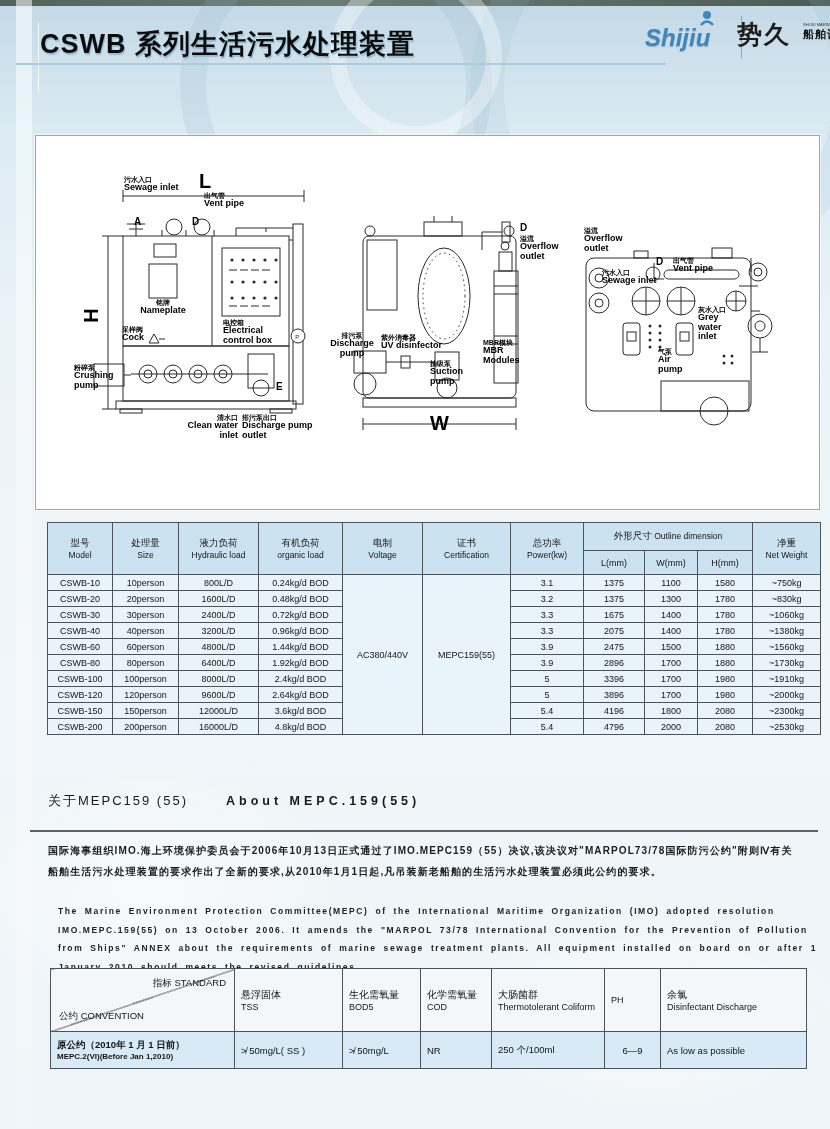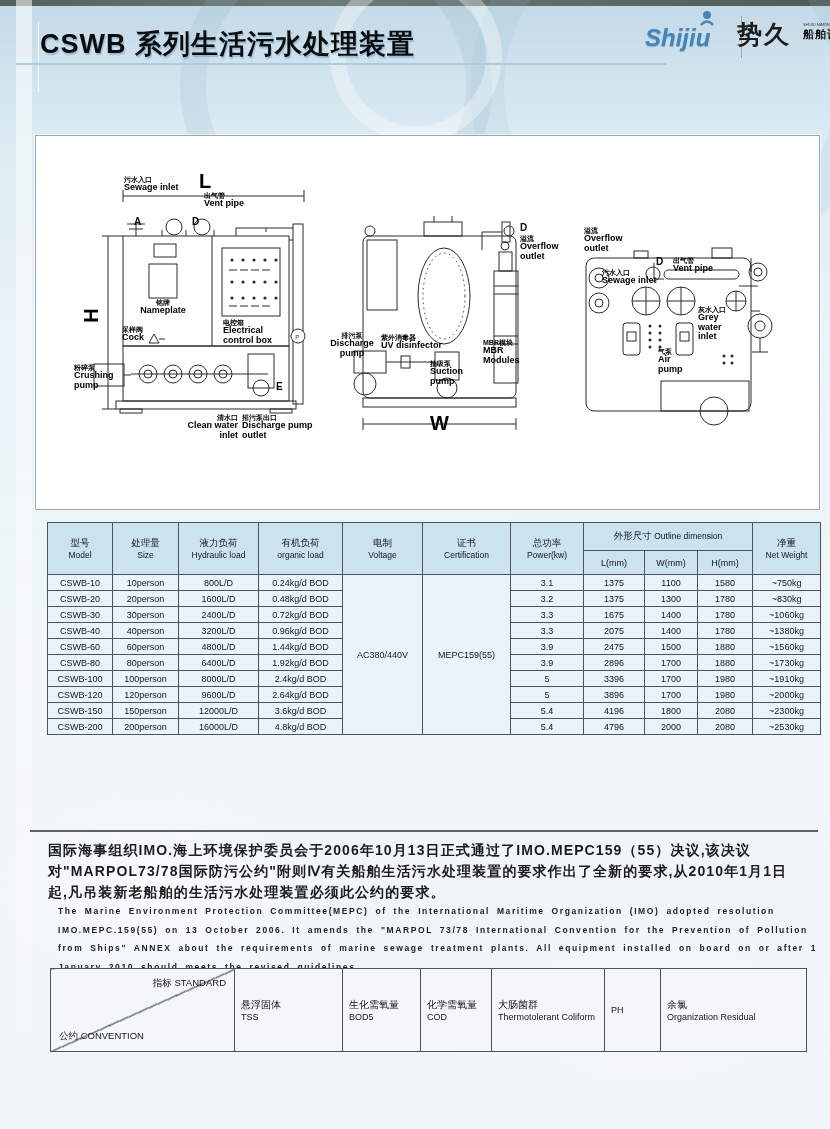--- a/index.html
+++ b/index.html
@@ -59,35 +59,35 @@
   .spec-table .hcn{font-size:9.5px;}
   .spec-table .hen{font-size:8.5px;}
   .spec-table tbody td{background:#e9f3fa;height:15px;}
   .spec-table td.merged{background:#e9f3fa;font-size:9px;}
   .spec-table .group .gen{font-size:8.5px;text-align:center;}
 
   
   .mepc-head{position:absolute;left:48px;top:792px;font-size:13px;color:#1a1a1a;letter-spacing:2px;}
   .mepc-head .en{margin-left:38px;letter-spacing:4px;font-weight:bold;font-size:12.5px;}
   .mepc-rule{position:absolute;left:30px;top:830px;width:788px;height:2px;background:#5c6468;}
-  .para-cn{position:absolute;left:48px;top:840px;width:752px;font-size:14px;font-weight:bold;color:#1c1c1c;
+  .para-cn{position:absolute;left:48px;top:840px;width:752px;font-size:10px;font-weight:bold;color:#1c1c1c;
     line-height:21px;letter-spacing:1.1px;}
   .para-en{position:absolute;left:58px;top:902px;width:760px;font-size:8.5px;font-weight:bold;color:#222;
     line-height:18.5px;letter-spacing:1.6px;word-spacing:3px;}
 
   
   .std-table{position:absolute;left:50px;top:968px;width:756px;border-collapse:collapse;table-layout:fixed;
     font-size:9.5px;color:#141414;}
   .std-table th,.std-table td{border:1px solid #4c545a;vertical-align:middle;text-align:left;padding:2px 6px;}
   .std-table thead th{background:#f3f7fa;height:58px;font-weight:normal;}
   .std-table .hcn{display:block;font-size:10px;}
   .std-table .hen{display:block;font-size:9px;}
   .std-table tbody td{background:#d7eaf5;height:32px;}
   .std-table td:nth-child(6){text-align:center;}
-  .corner{position:relative;padding:12px !important;
+  .corner{position:relative;padding:2px !important;
     background:linear-gradient(to bottom right,transparent 49.55%,#5a6266 49.55%,#5a6266 50.45%,transparent 50.45%),#f3f7fa !important;}
   .corner .c-top{position:absolute;right:8px;top:8px;font-size:9.5px;}
   .corner .c-bot{position:absolute;left:8px;bottom:8px;font-size:9.5px;}
   .rowhead .rcn{display:block;font-size:9.5px;font-weight:bold;}
   .rowhead .ren{display:block;font-size:8px;font-weight:bold;}
 </style>
 </head>
 <body>
 
 <div class="page">
@@ -479,20 +479,23 @@
           <td>4.8kg/d BOD</td>
           <td>5.4</td>
           <td>4796</td>
           <td>2000</td>
           <td>2080</td>
           <td>~2530kg</td>
         </tr>
       </tbody>
   </table>
 
+  <div class="mepc-head">
+    <span class="cn">关于MEPC159 (55)</span><span class="en">About MEPC.159(55)</span>
+  </div>
   <div class="mepc-rule"></div>
   <div class="para-cn">国际海事组织IMO.海上环境保护委员会于2006年10月13日正式通过了IMO.MEPC159（55）决议,该决议对"MARPOL73/78国际防污公约"附则Ⅳ有关船舶生活污水处理装置的要求作出了全新的要求,从2010年1月1日起,凡吊装新老船舶的生活污水处理装置必须此公约的要求。</div>
   <div class="para-en">The Marine Environment Protection Committee(MEPC) of the International Maritime Organization (IMO) adopted resolution IMO.MEPC.159(55) on 13 October 2006. It amends the "MARPOL 73/78 International Convention for the Prevention of Pollution from Ships" ANNEX about the requirements of marine sewage treatment plants. All equipment installed on board on or after 1 January 2010 should meets the revised guidelines .</div>
 
   <table class="std-table">
     <colgroup>
       <col style="width:184px">
         <col style="width:108px">
         <col style="width:78px">
         <col style="width:71px">
@@ -521,20 +524,32 @@
         <th>
             <span class="hcn">大肠菌群</span>
             <span class="hen">Thermotolerant Coliform</span>
           </th>
         <th>
             <span class="hcn"></span>
             <span class="hen">PH</span>
           </th>
         <th>
             <span class="hcn">余氯</span>
-            <span class="hen">Organization Residual</span>
+            <span class="hen">Disinfectant Discharge</span>
           </th>
       </tr>
     </thead>
     <tbody id="std-tbody">
+        <tr>
+          <td class="rowhead">
+            <span class="rcn">原公约（2010年 1 月 1 日前）</span>
+            <span class="ren">MEPC.2(VI)(Before Jan 1,2010)</span>
+          </td>
+          <td>≯ 50mg/L( SS )</td>
+          <td>≯ 50mg/L</td>
+          <td>NR</td>
+          <td>250 个/100ml</td>
+          <td>6—9</td>
+          <td>As low as possible</td>
+        </tr>
       </tbody>
   </table>
 </div>
 
 </body></html>

